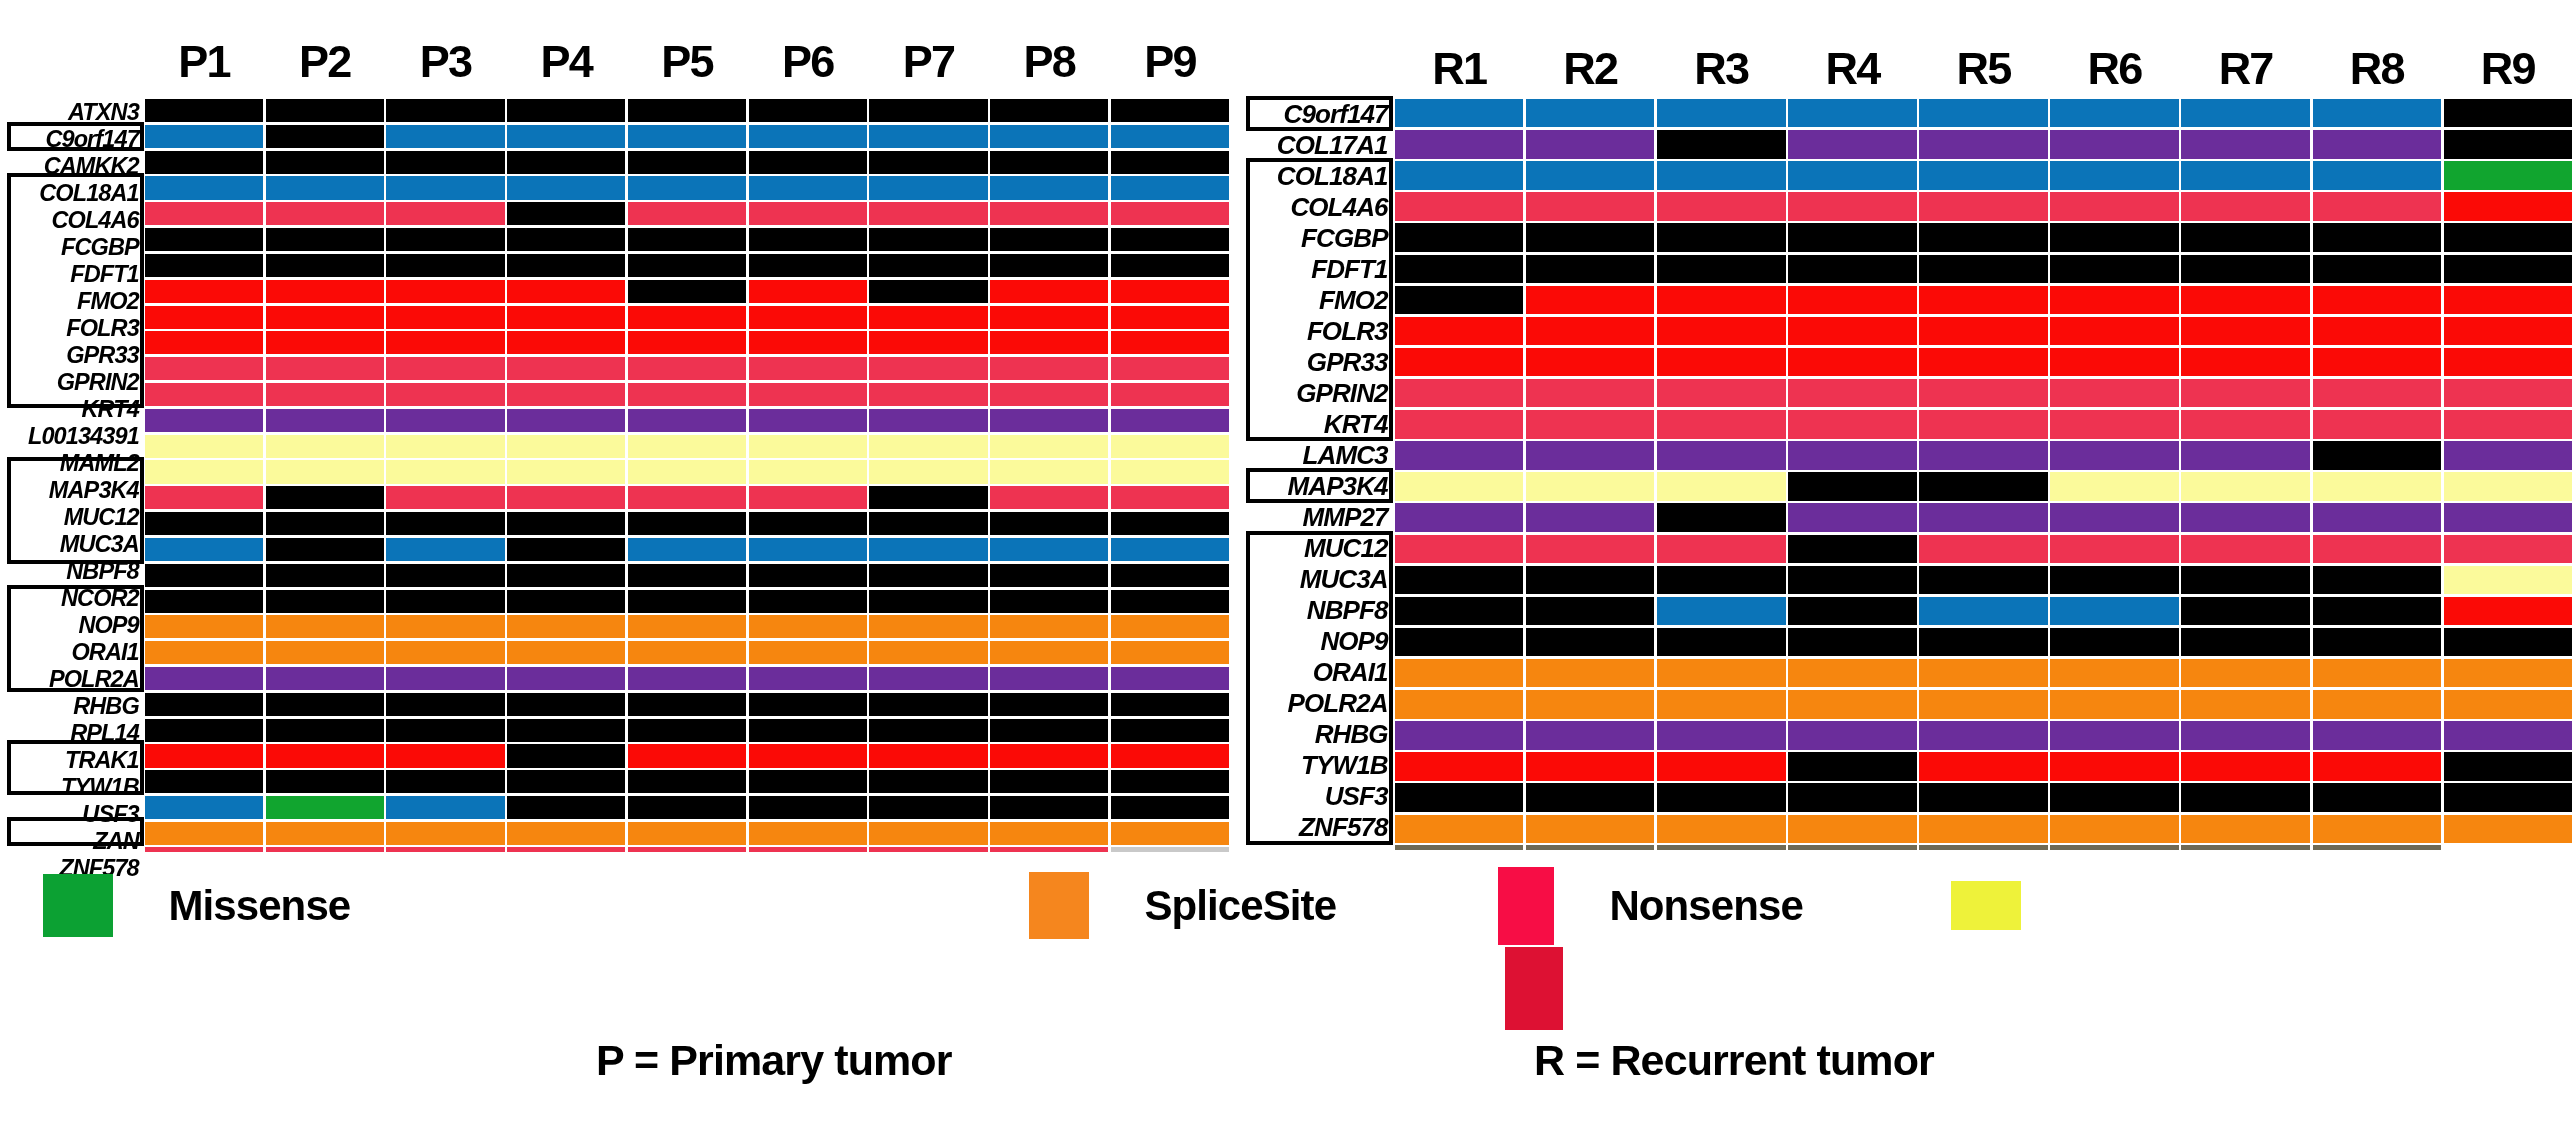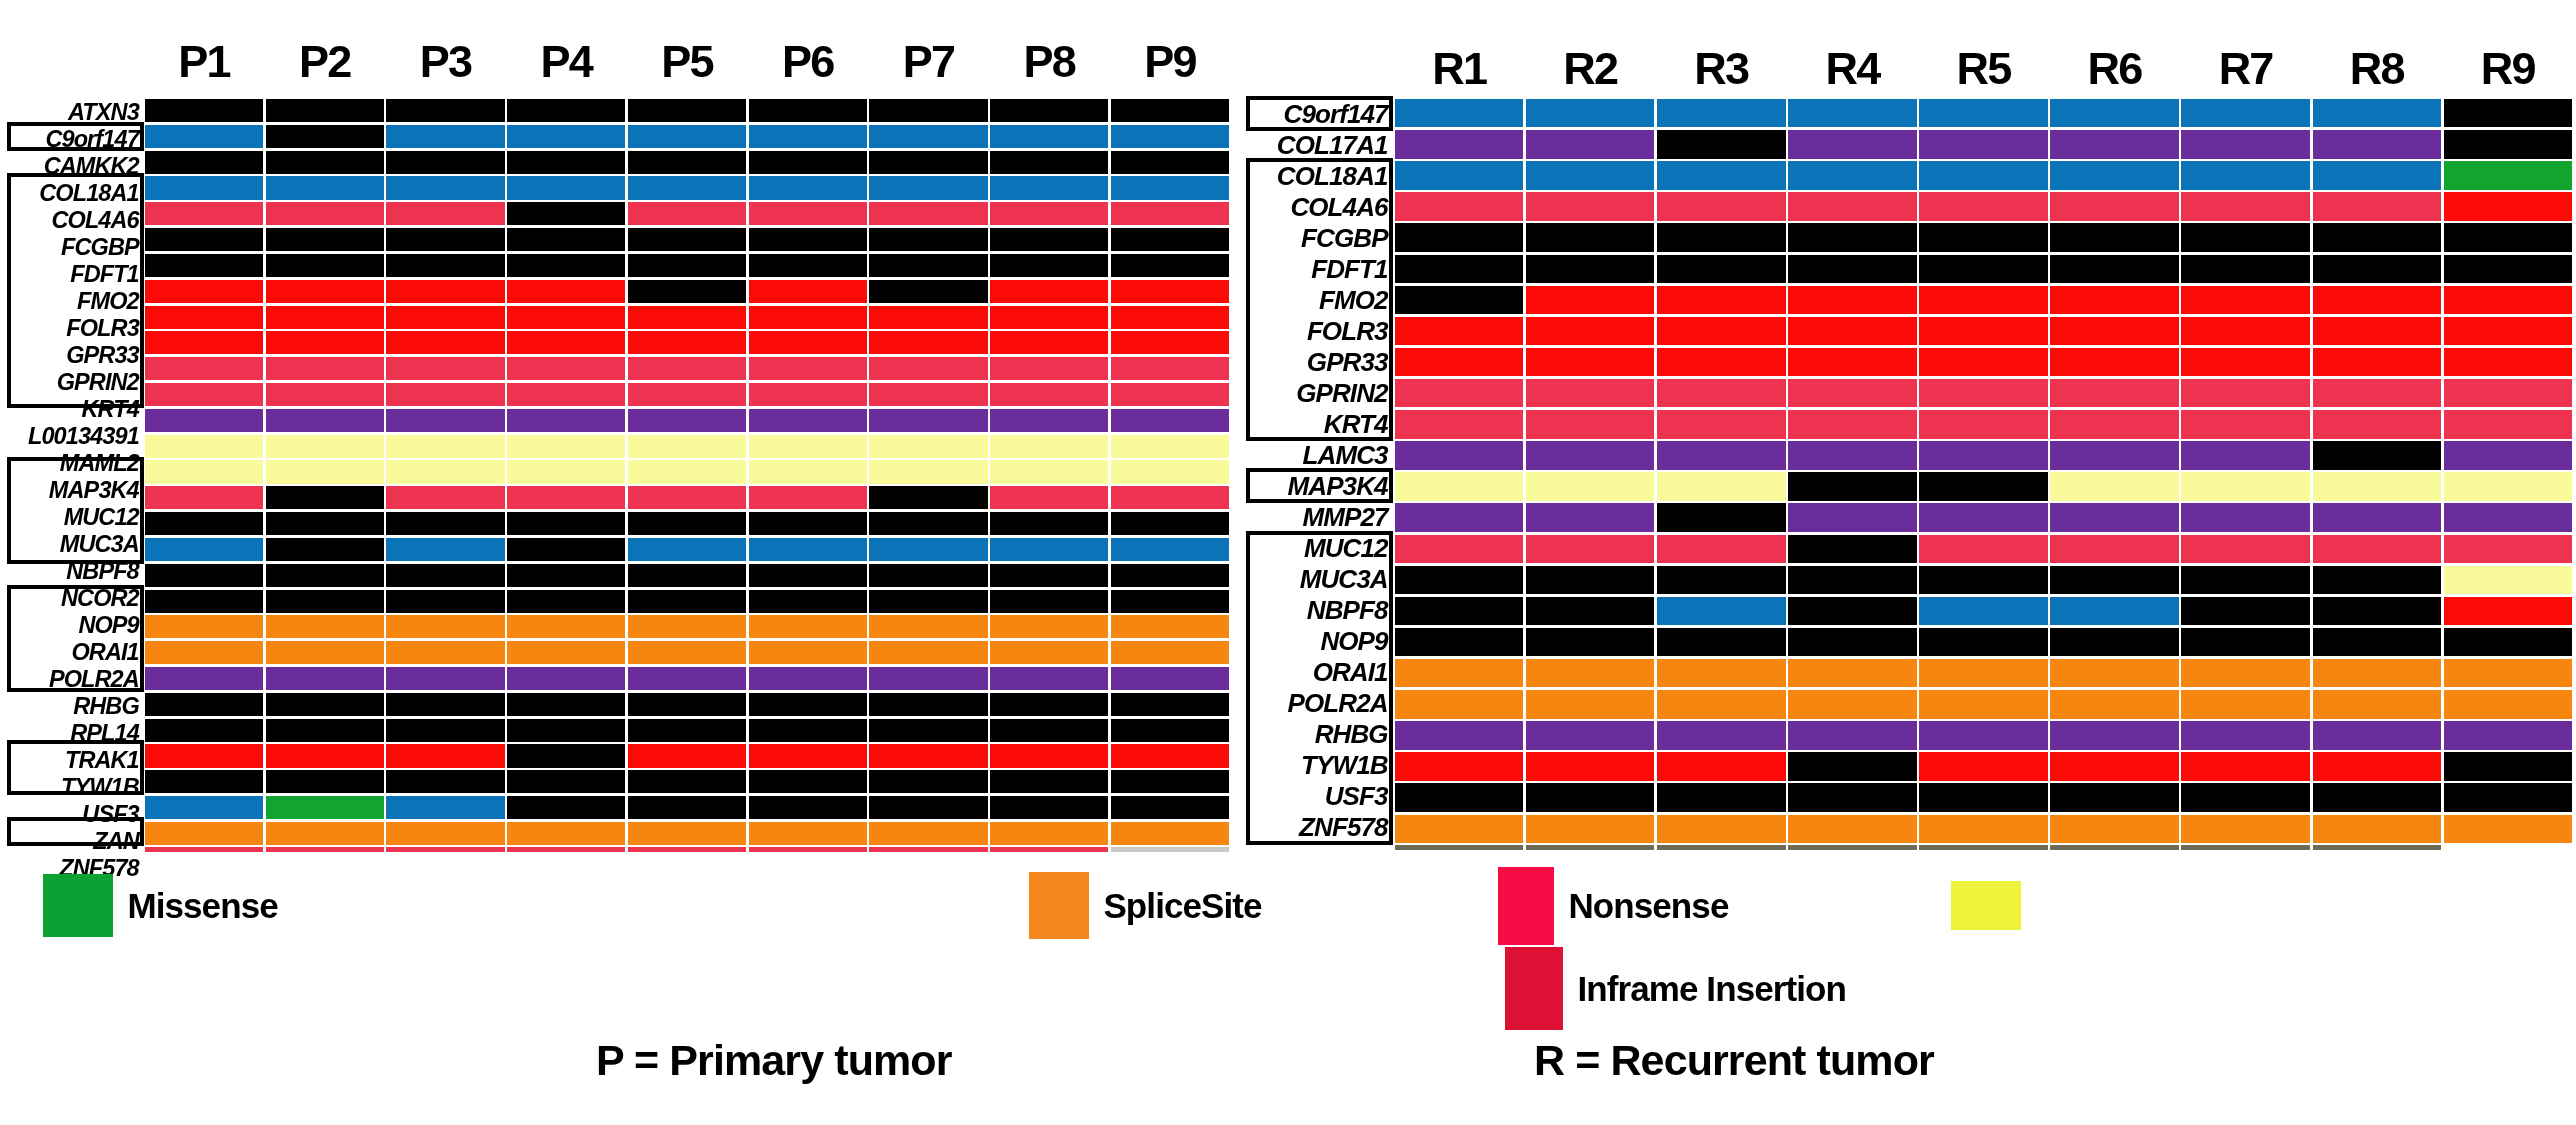--- a/index.html
+++ b/index.html
@@ -32,21 +32,21 @@
   
   .strip{position:absolute; display:grid; grid-template-columns:repeat(9,1fr); gap:0 2.7px;}
   #p-strip{left:145px;  top:847px; width:1084px; height:5.4px;}
   #r-strip{left:1395px; top:845px; width:1177px; height:4.5px;}
   
   .legend-row{position:absolute; left:0; width:2576px; height:83px;}
   #legend-r1{top:864px;}
   #legend-r2{top:947px;}
   .legend-item{position:absolute; top:0; display:flex; align-items:center; height:83px;}
   .sw{display:inline-block; margin-right:14.4px;}
-  .legend-text{font-weight:700; font-size:35px; letter-spacing:-0.9px; color:#000; white-space:nowrap;}
+  .legend-text{font-weight:700; font-size:42px; letter-spacing:-0.9px; color:#000; white-space:nowrap;margin-left:41px;}
   .slot-missense{left:43px;}              .slot-missense .sw{width:70px;height:63px;}
   .slot-frameshift-deletion{left:420px;}  .slot-frameshift-deletion .sw{width:69px;height:63px;}
   .slot-splicesite{left:1029px;}          .slot-splicesite .sw{width:60px;height:67px;}
   .slot-nonsense{left:1498px;}            .slot-nonsense .sw{width:56px;height:78px;}
   .slot-inframe-deletion{left:1951px;}    .slot-inframe-deletion .sw{width:70px;height:49px;}
   .slot-multiple-mutations{left:552px;}   .slot-multiple-mutations .sw{width:65px;height:83px;}
   .slot-inframe-insertion{left:1505px;}   .slot-inframe-insertion .sw{width:58px;height:83px;}
   .note{position:absolute; font-weight:700; font-size:43px; letter-spacing:-0.9px;
         color:#000; white-space:nowrap;}
   #note-p{left:596px;  top:1036px;}
@@ -665,20 +665,19 @@
         <div class="sw" style="background: rgb(247, 13, 69);"></div>
         <div class="legend-text">Nonsense</div>
       </div>
       <div class="legend-item slot-inframe-deletion">
         <div class="sw" style="background: rgb(238, 242, 58);"></div>
       </div>
     </div>
   <div id="legend-r2" class="legend-row">
       <div class="legend-item slot-inframe-insertion">
         <div class="sw" style="background: rgb(221, 17, 51);"></div>
-        <div class="legend-text">Inframe Insertion</div>
       </div>
     </div>
 
   <div id="note-p" class="note">P = Primary tumor</div>
   <div id="note-r" class="note">R = Recurrent tumor</div>
 </div>
 
 
 </body></html>

